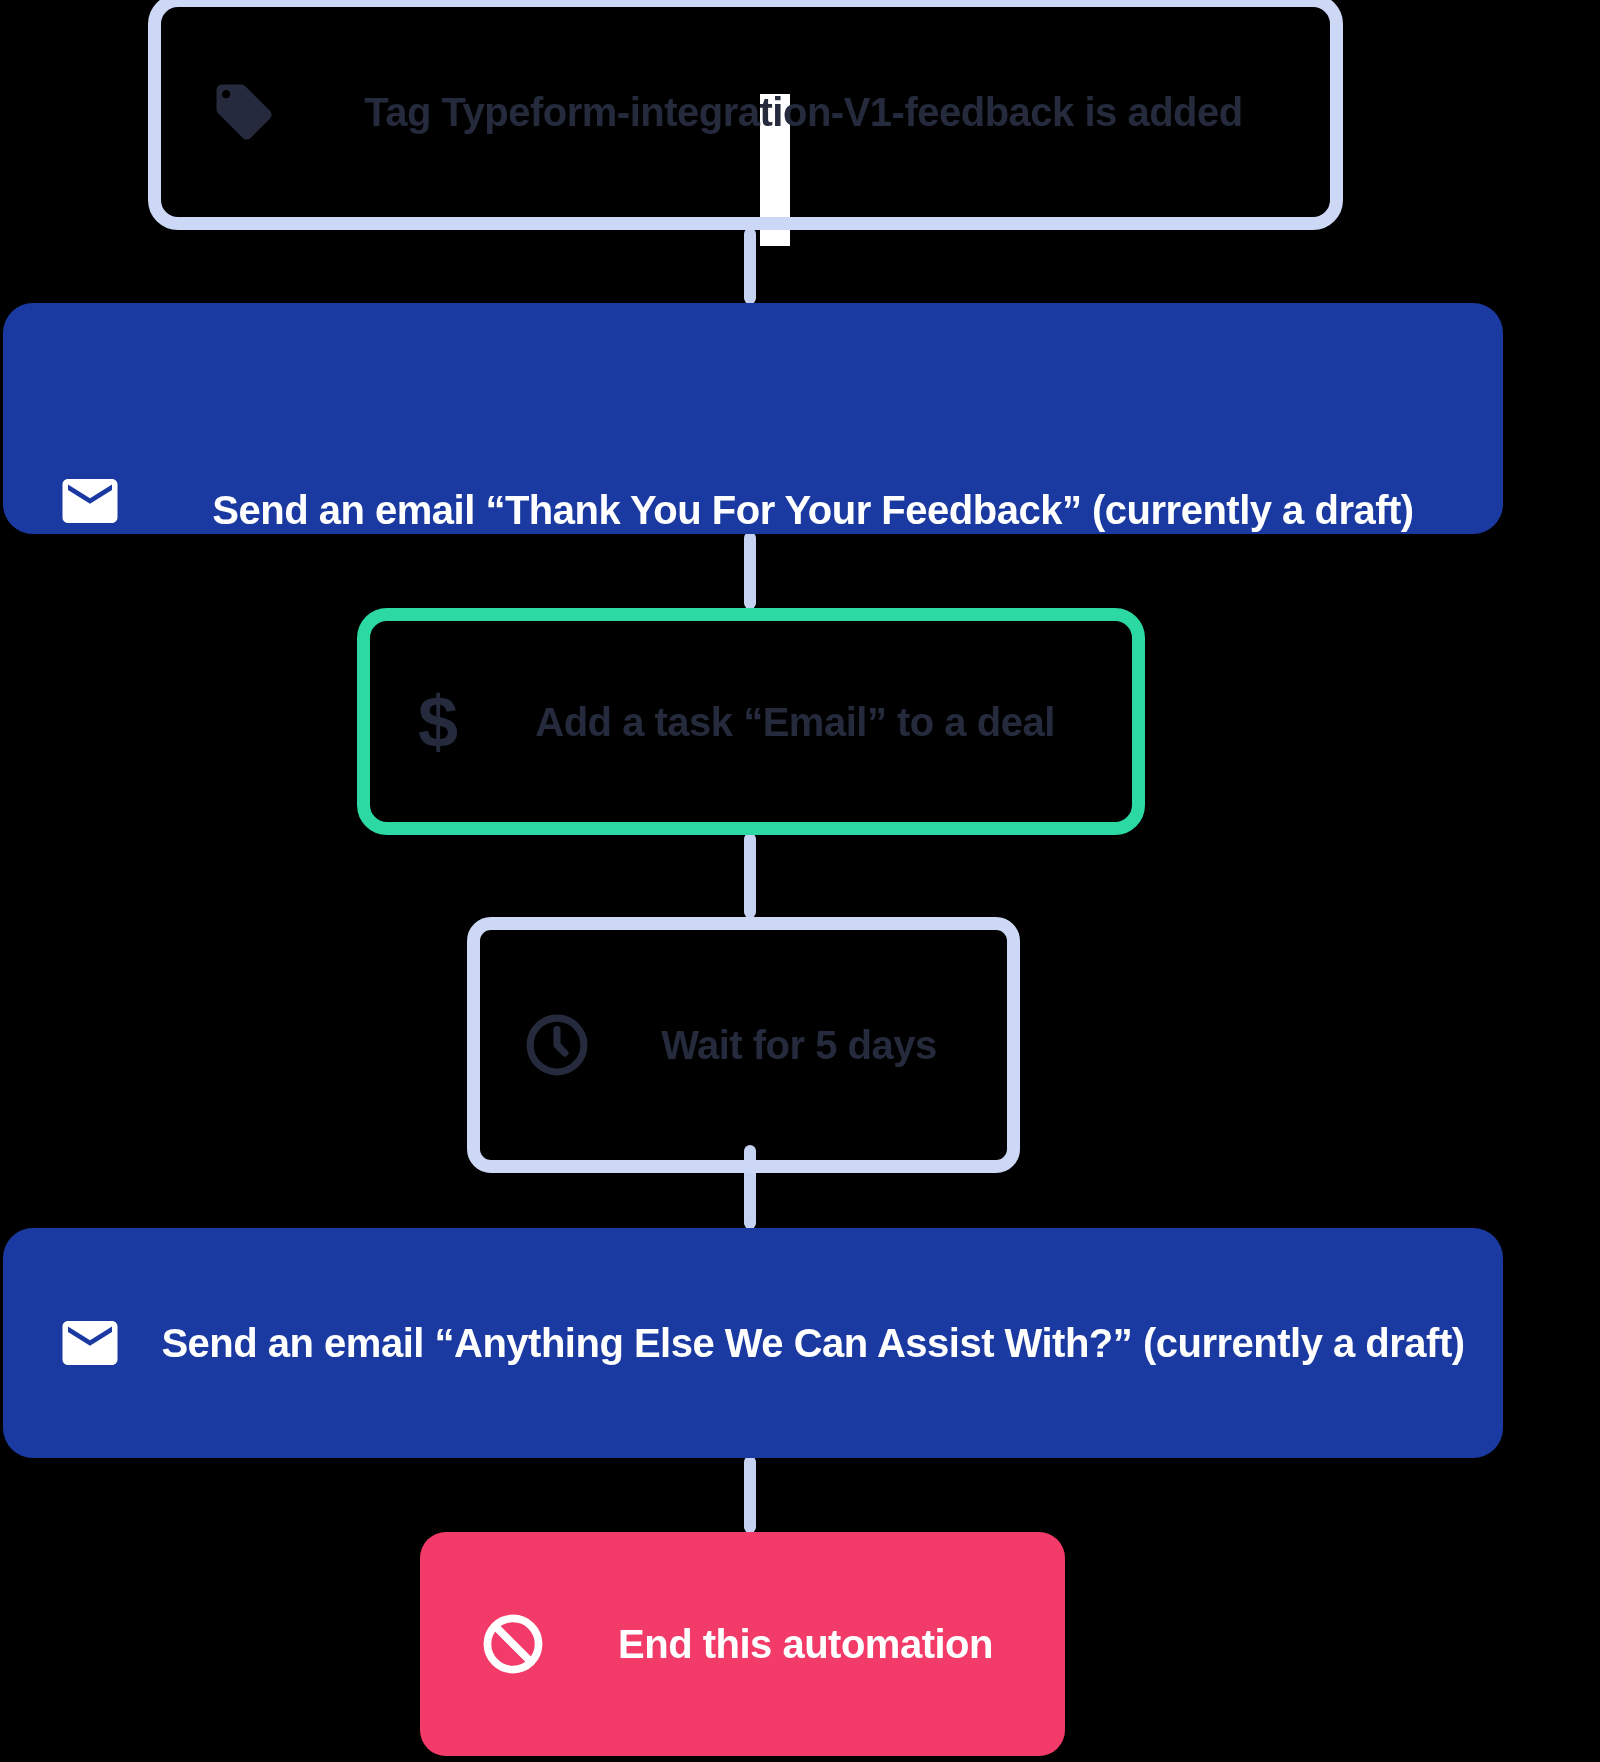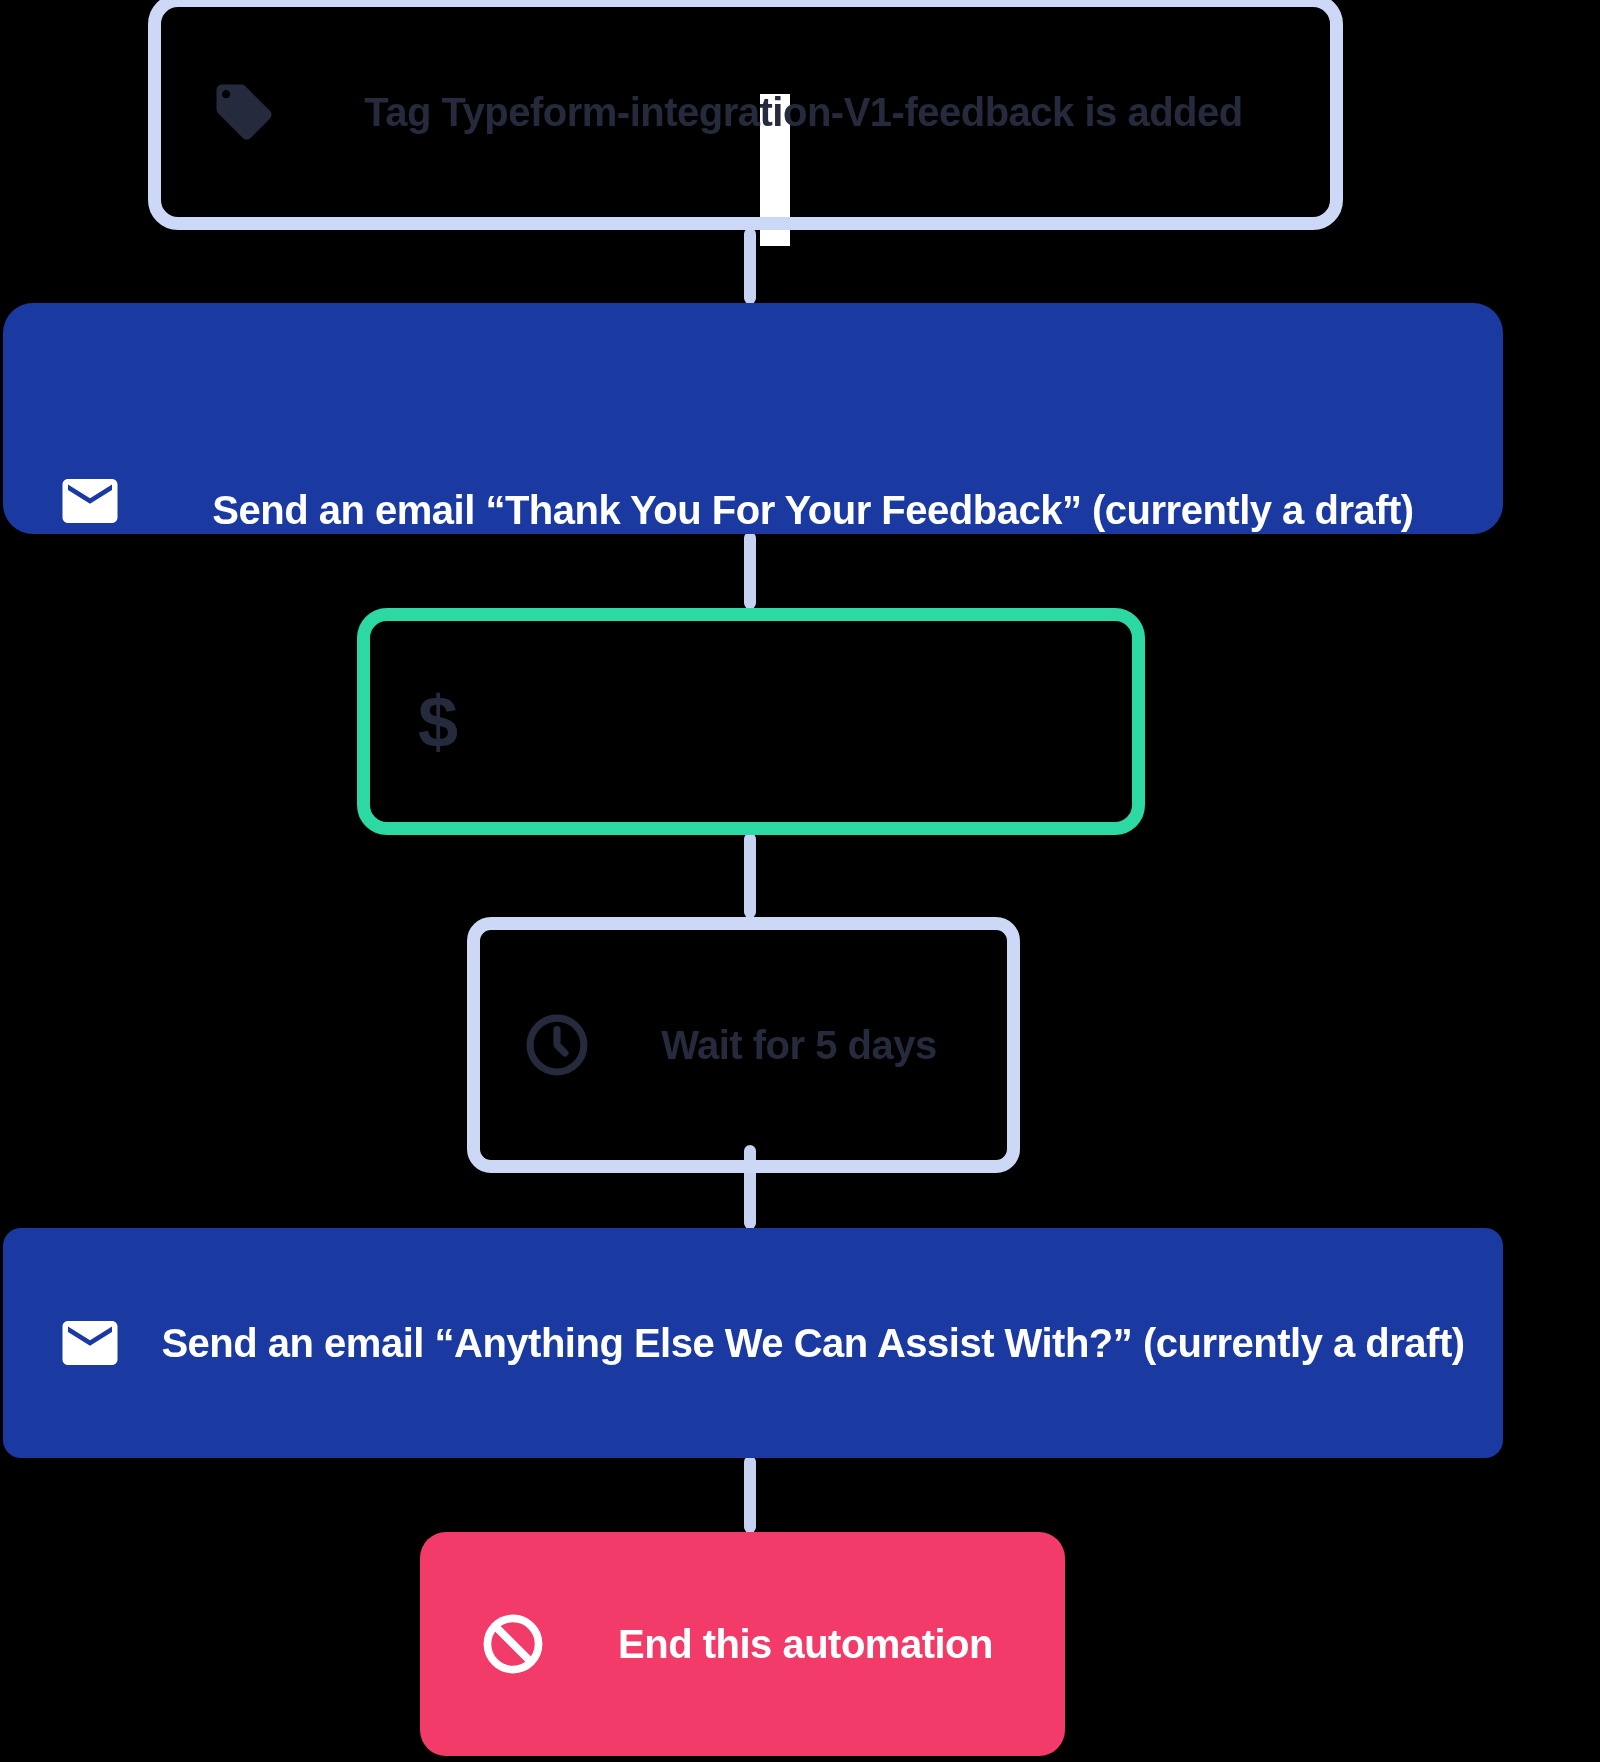--- a/index.html
+++ b/index.html
@@ -31,21 +31,21 @@
   
   #node-trigger{left:148px;top:-6px;width:1195px;height:236px;
     border:13px solid #CDD8F6;border-radius:30px;background:transparent;}
   #node-email1{left:3px;top:303px;width:1500px;height:231px;
     background:#1A3AA1;border-radius:30px;align-items:flex-end;}
   #node-task{left:357px;top:608px;width:788px;height:227px;
     border:13px solid #2DD9A3;border-radius:30px;background:transparent;}
   #node-wait{left:467px;top:917px;width:553px;height:256px;
     border:13px solid #CDD8F6;border-radius:24px;background:transparent;}
   #node-email2{left:3px;top:1228px;width:1500px;height:230px;
-    background:#1A3AA1;border-radius:18px;justify-content:flex-end;}
+    background:#1A3AA1;border-radius:30px;justify-content:flex-end;}
   #node-end{left:420px;top:1532px;width:645px;height:224px;
     background:#F23B69;border-radius:26px;}
 
   
   .connector{position:absolute;left:744px;width:12px;background:#C6D2F2;border-radius:6px;}
   #conn-1{top:228px;height:76px;}
   #conn-2{top:532px;height:77px;}
   #conn-3{top:833px;height:85px;}
   #conn-4{top:1145px;height:84px;}
   #conn-5{top:1456px;height:77px;}
@@ -90,20 +90,21 @@
 
   <div class="node" id="node-email1">
     <svg class="icon icon-email" viewBox="0 0 24 24" width="66" height="66" fill="#FFFFFF">
       <path d="M20 4H4c-1.1 0-2 .9-2 2v12c0 1.1.9 2 2 2h16c1.1 0 2-.9 2-2V6c0-1.1-.9-2-2-2zm0 4l-8 5-8-5V6l8 5 8-5v2z"></path>
     </svg>
     <div class="label light-text">Send an email “Thank You For Your Feedback” (currently a draft)</div>
   </div>
 
   <div class="node" id="node-task">
     <span class="dollar">$</span>
+    <div class="label dark-text">Add a task “Email” to a deal</div>
   </div>
 
   <div class="node" id="node-wait">
     <svg class="icon icon-clock" viewBox="0 0 24 24" width="68" height="68" fill="none" stroke="#252B3D" stroke-width="2.5" stroke-linecap="round" stroke-linejoin="round">
       <circle cx="12" cy="12" r="9.5"></circle>
       <polyline points="12 6.5 12 12 14.8 14.8"></polyline>
     </svg>
     <div class="label dark-text">Wait for 5 days</div>
   </div>
 

